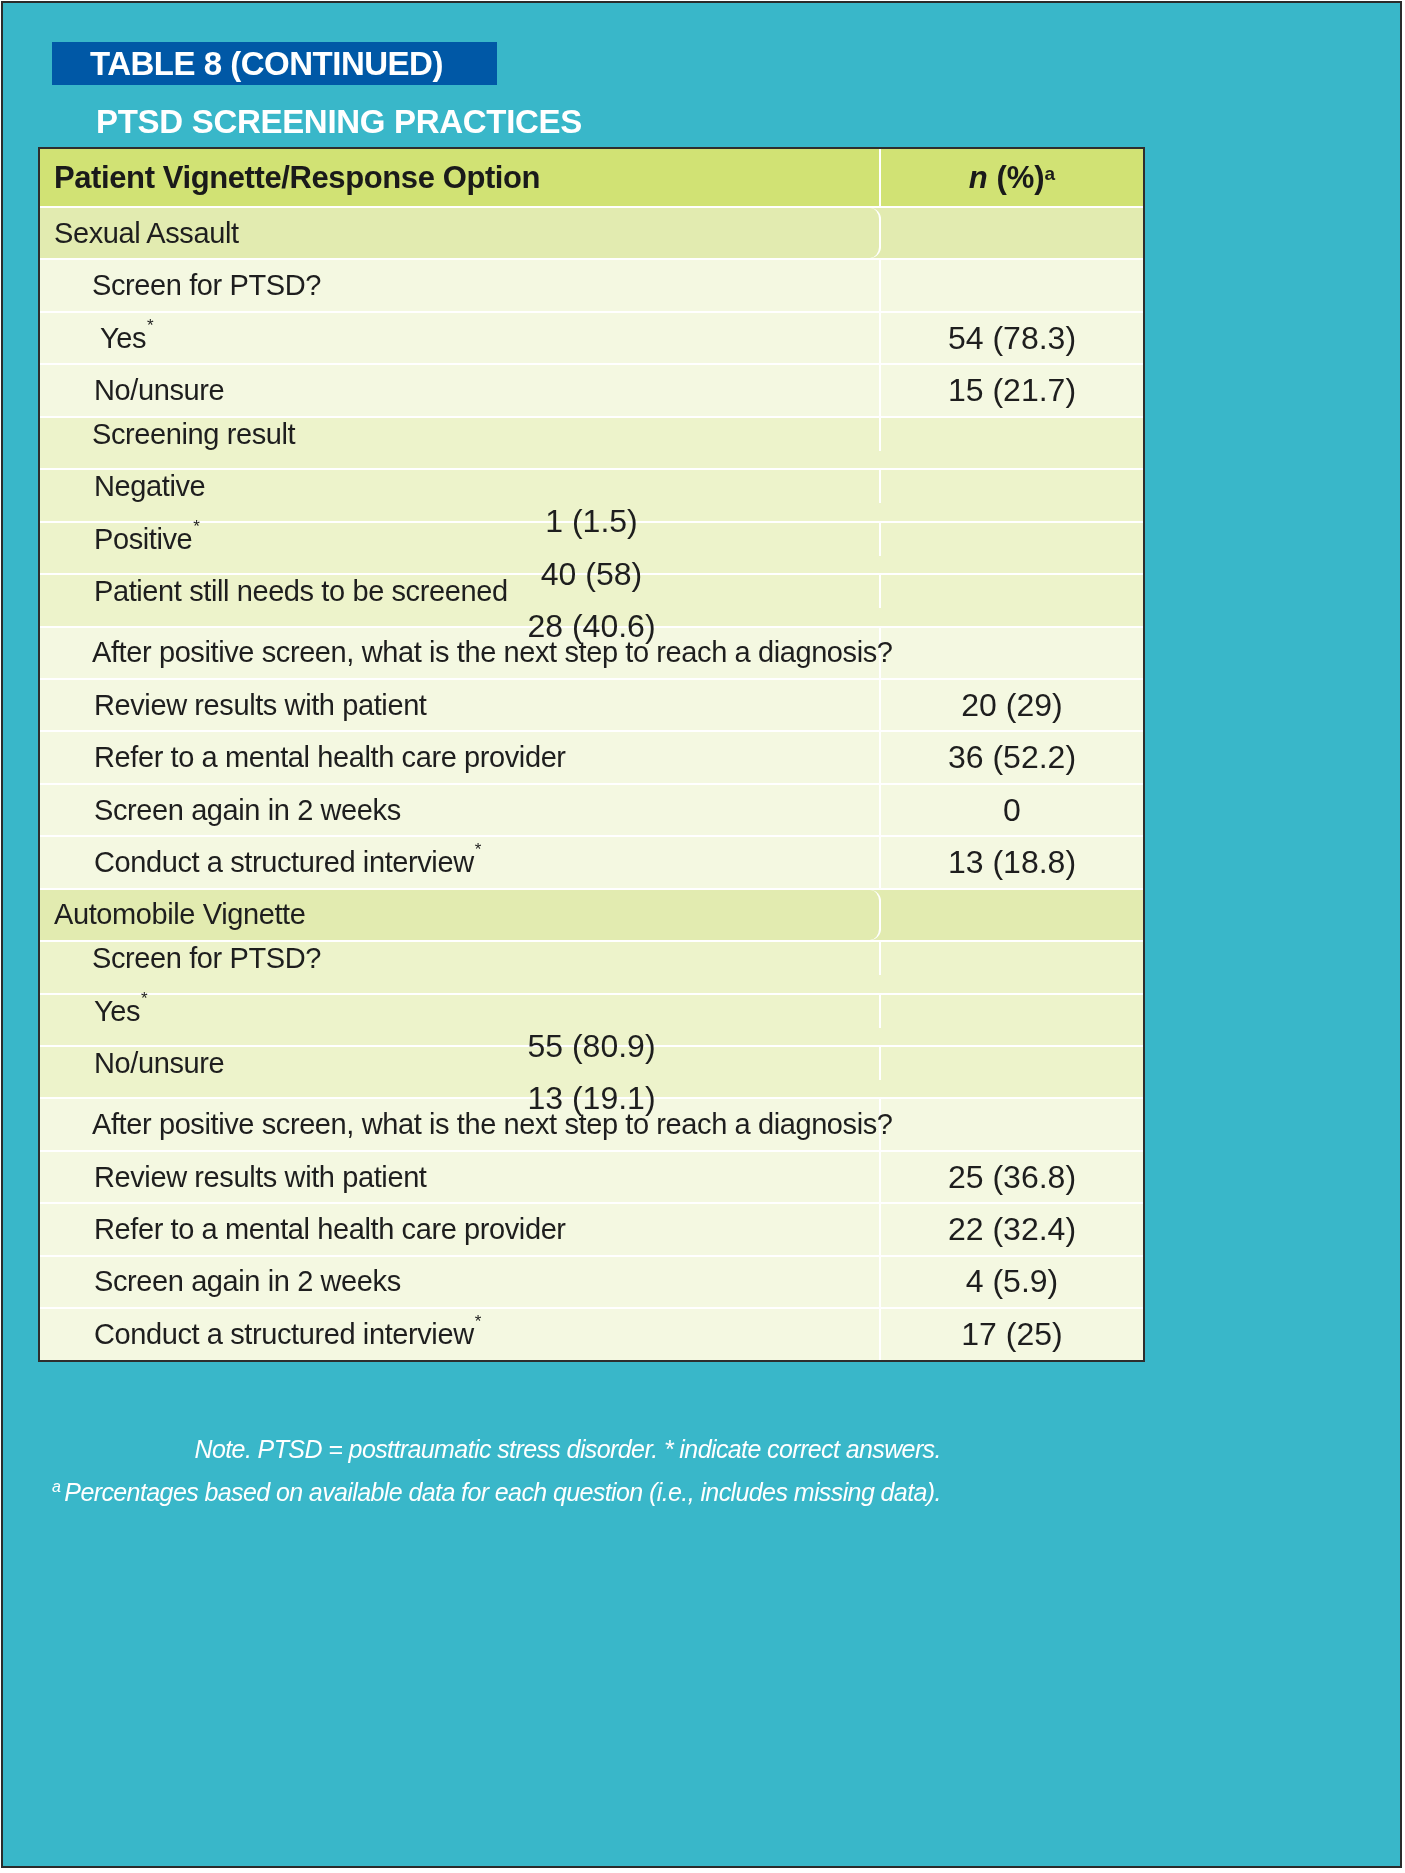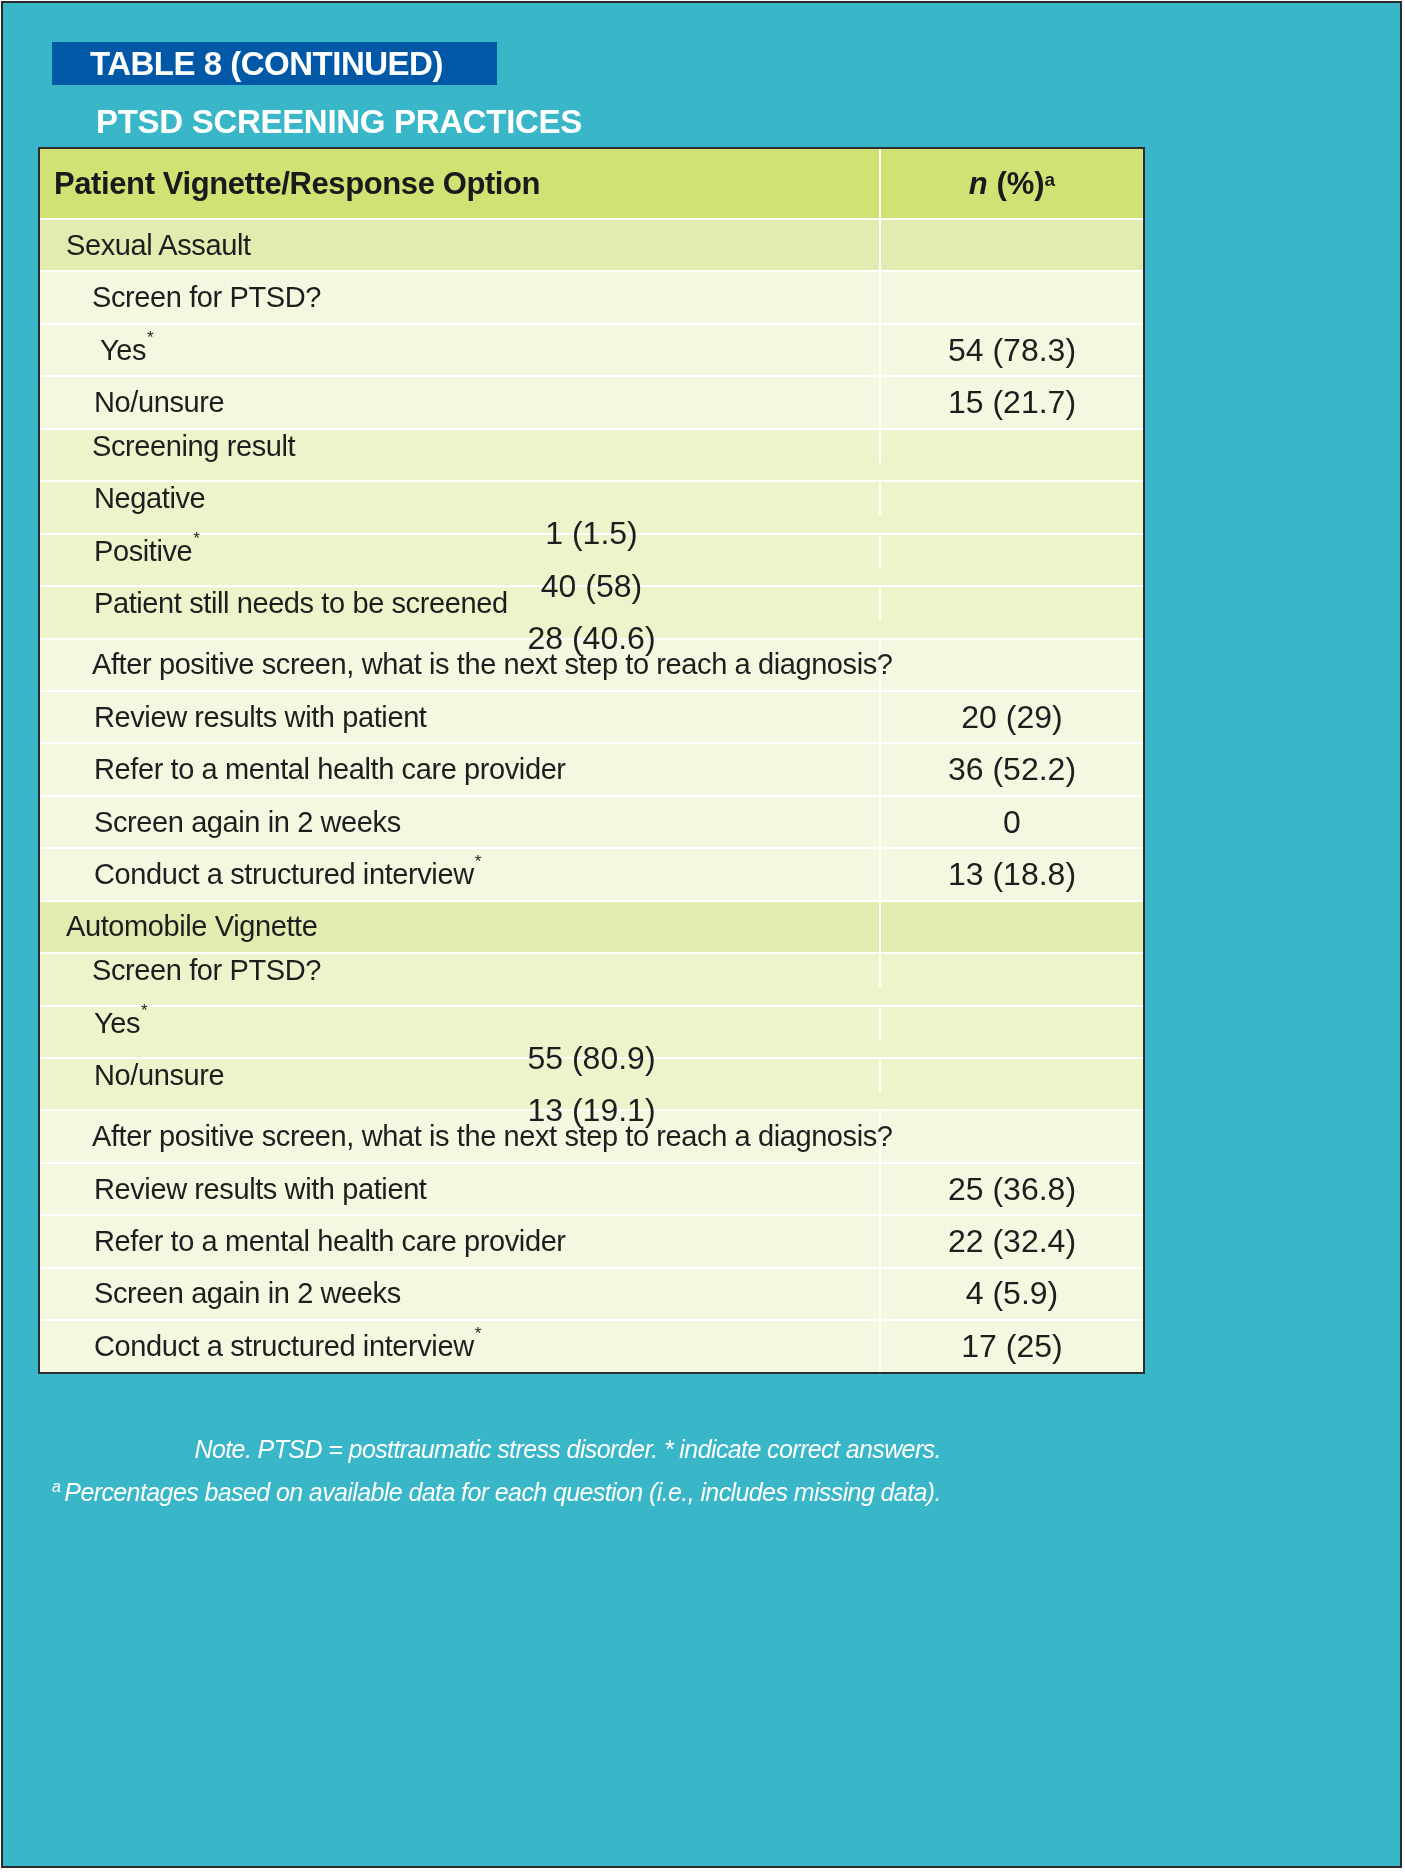--- a/index.html
+++ b/index.html
@@ -23,38 +23,38 @@
     font-weight: bold; font-size: 33px; line-height: 40px; letter-spacing: -0.3px; margin-left: 44px;
   }
   .table {
     position: absolute; left: 35px; top: 144px; width: 1107px;
     border: 2px solid #2e2e2e; box-sizing: border-box;
     background: #f4f8e1;
   }
   .row {
     display: flex; height: 52.45px; border-top: 2px solid #ffffff; box-sizing: border-box;
   }
-  .row.header { height: 69px; border-top: none; background: #d1e274; }
+  .row.header { height: 57px; border-top: none; background: #d1e274; }
   .cell-label {
     width: 841px; border-right: 2px solid #ffffff; box-sizing: border-box;
     display: flex; align-items: center; font-size: 29px; color: #1e1e1e;
     white-space: nowrap; letter-spacing: -0.4px;
   }
   .cell-value {
     flex: 1; display: flex; align-items: center; justify-content: center;
     font-size: 32px; color: #1e1e1e; padding-right: 0px;
   }
   .header .cell-label { font-weight: bold; font-size: 31px; padding-left: 14px; color: #1a1a1a; }
   .header .cell-value { font-weight: bold; font-size: 31px; color: #1a1a1a; }
   .header .cell-value .n { font-style: italic; }
   .header .cell-value sup { font-size: 19px; position: relative; top: -4px; }
   .shade-vignette { background: #e2ebb0; }
   .shade-mid { background: #edf3cb; flex-direction: column; }
   .shade-light { background: #f4f8e1; }
-  .lvl1 { padding-left: 26px; }
+  .lvl1 { padding-left: 14px; border-radius: 11px; }
   .lvl2 { padding-left: 52px; }
   .lvl3 { padding-left: 54px; }
   .lvl3b { padding-left: 60px; }
   .star { font-size: 17px; position: relative; top: -12px; margin-left: 1px; }
   .notes {
     position: absolute; left: 49px; top: 1425px; color: #ffffff;
     font-style: italic; font-size: 25px; letter-spacing: -0.6px;
   }
   .note-line { height: 43px; line-height: 43px; text-align: right; }
   .note-sup { font-size: 16px; position: relative; top: -9px; margin-right: 4px; }

